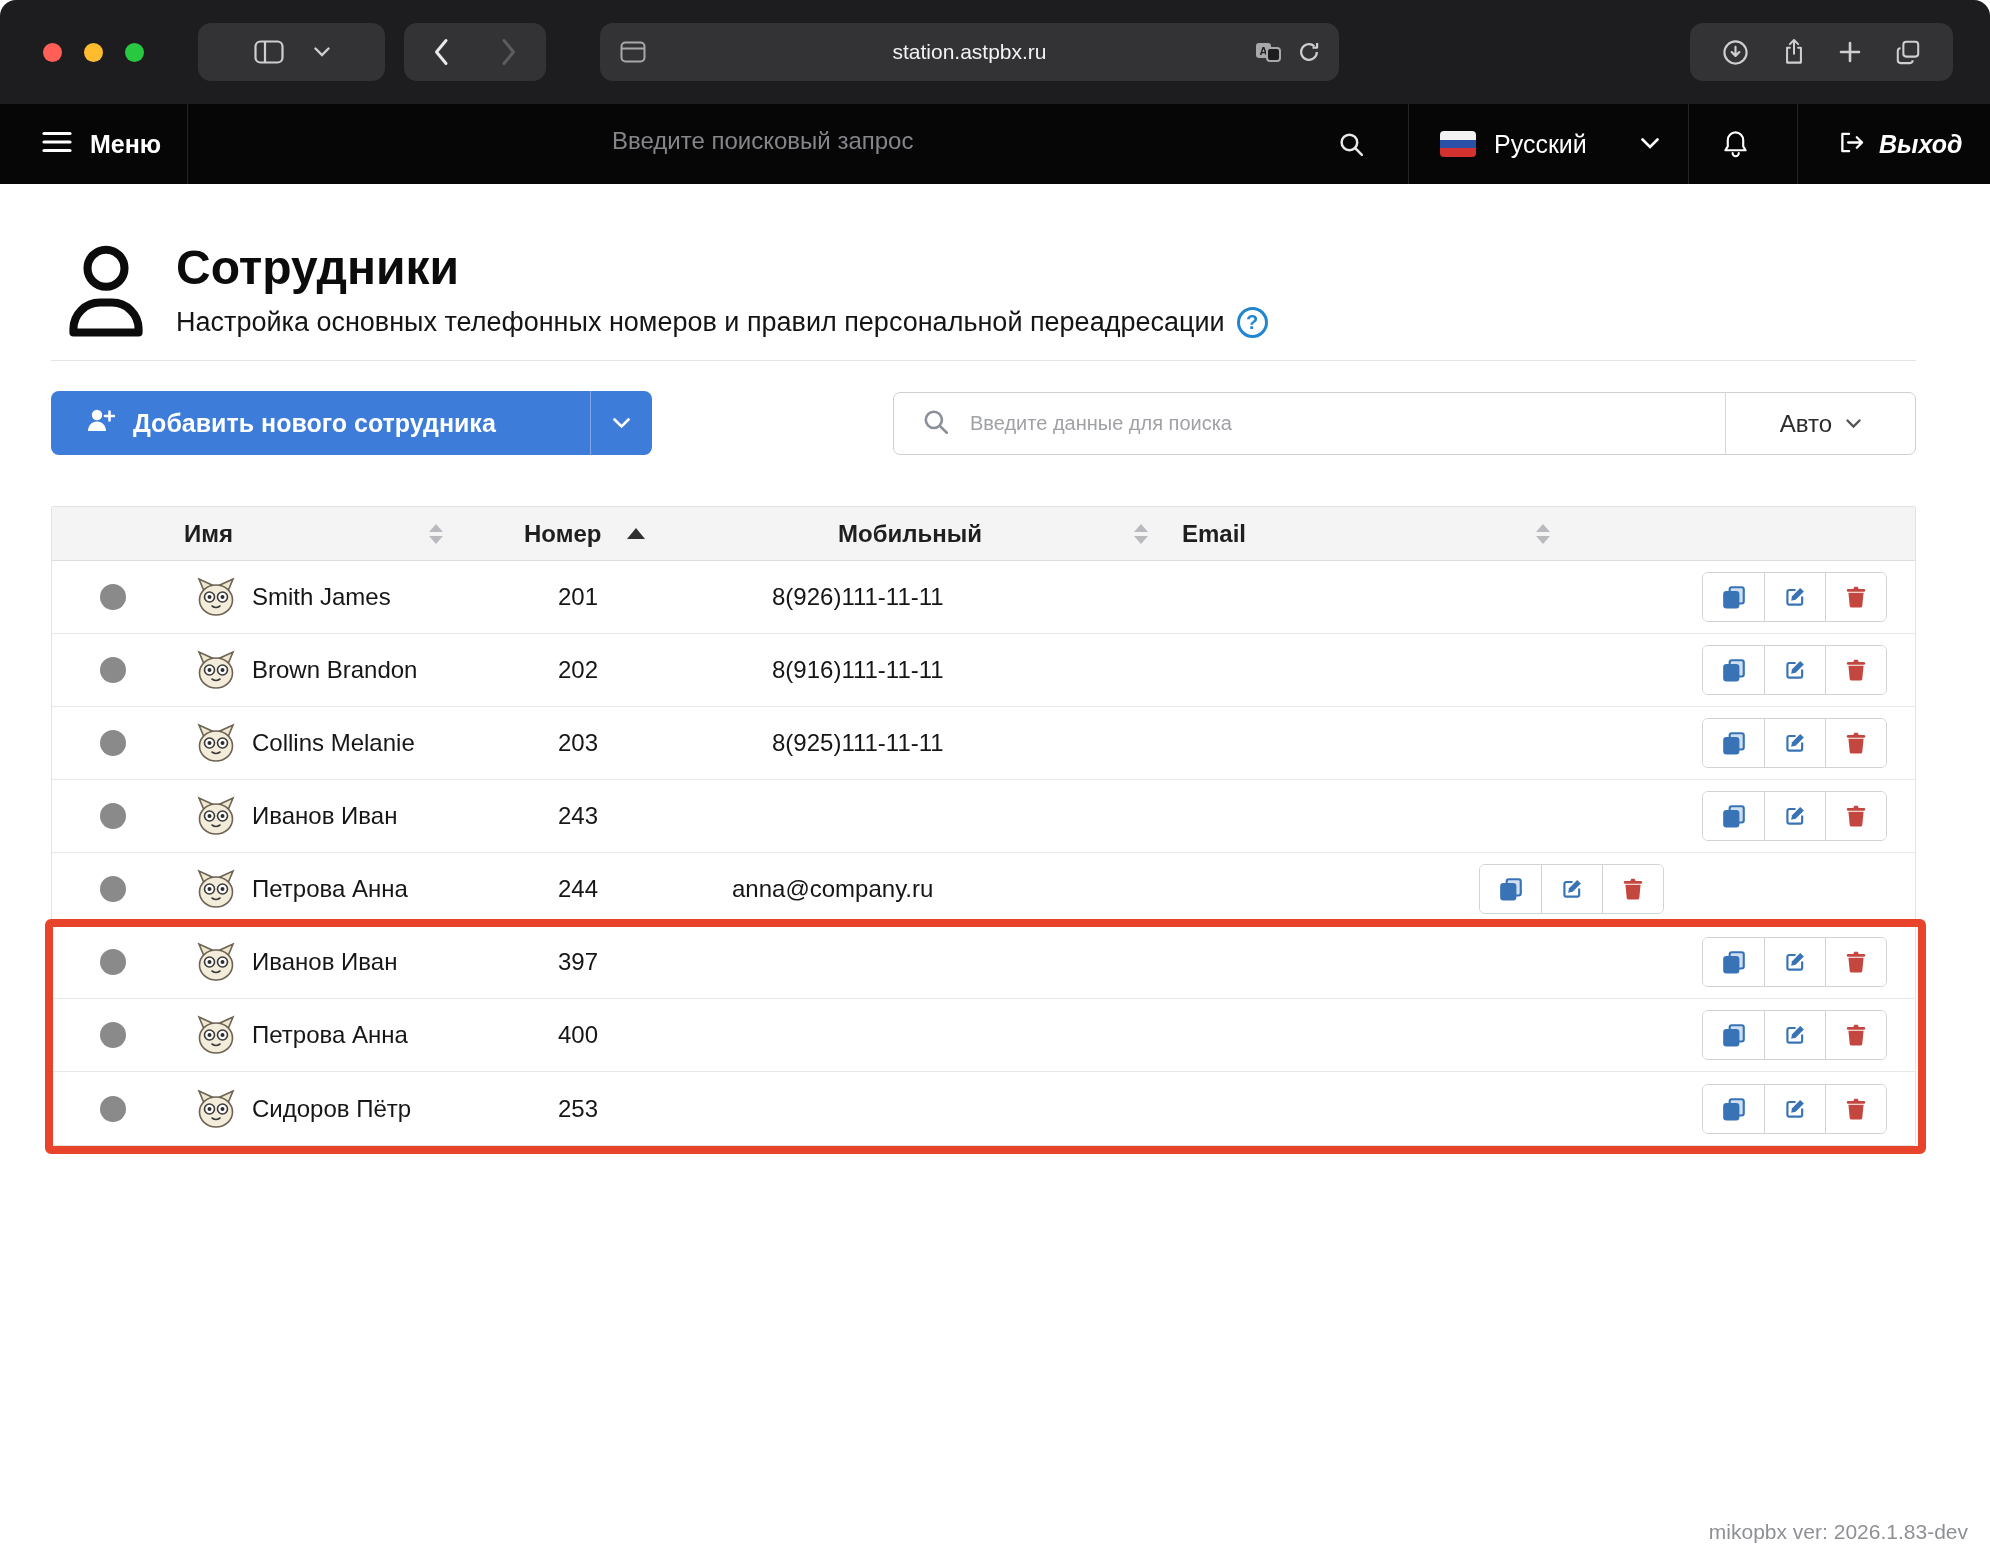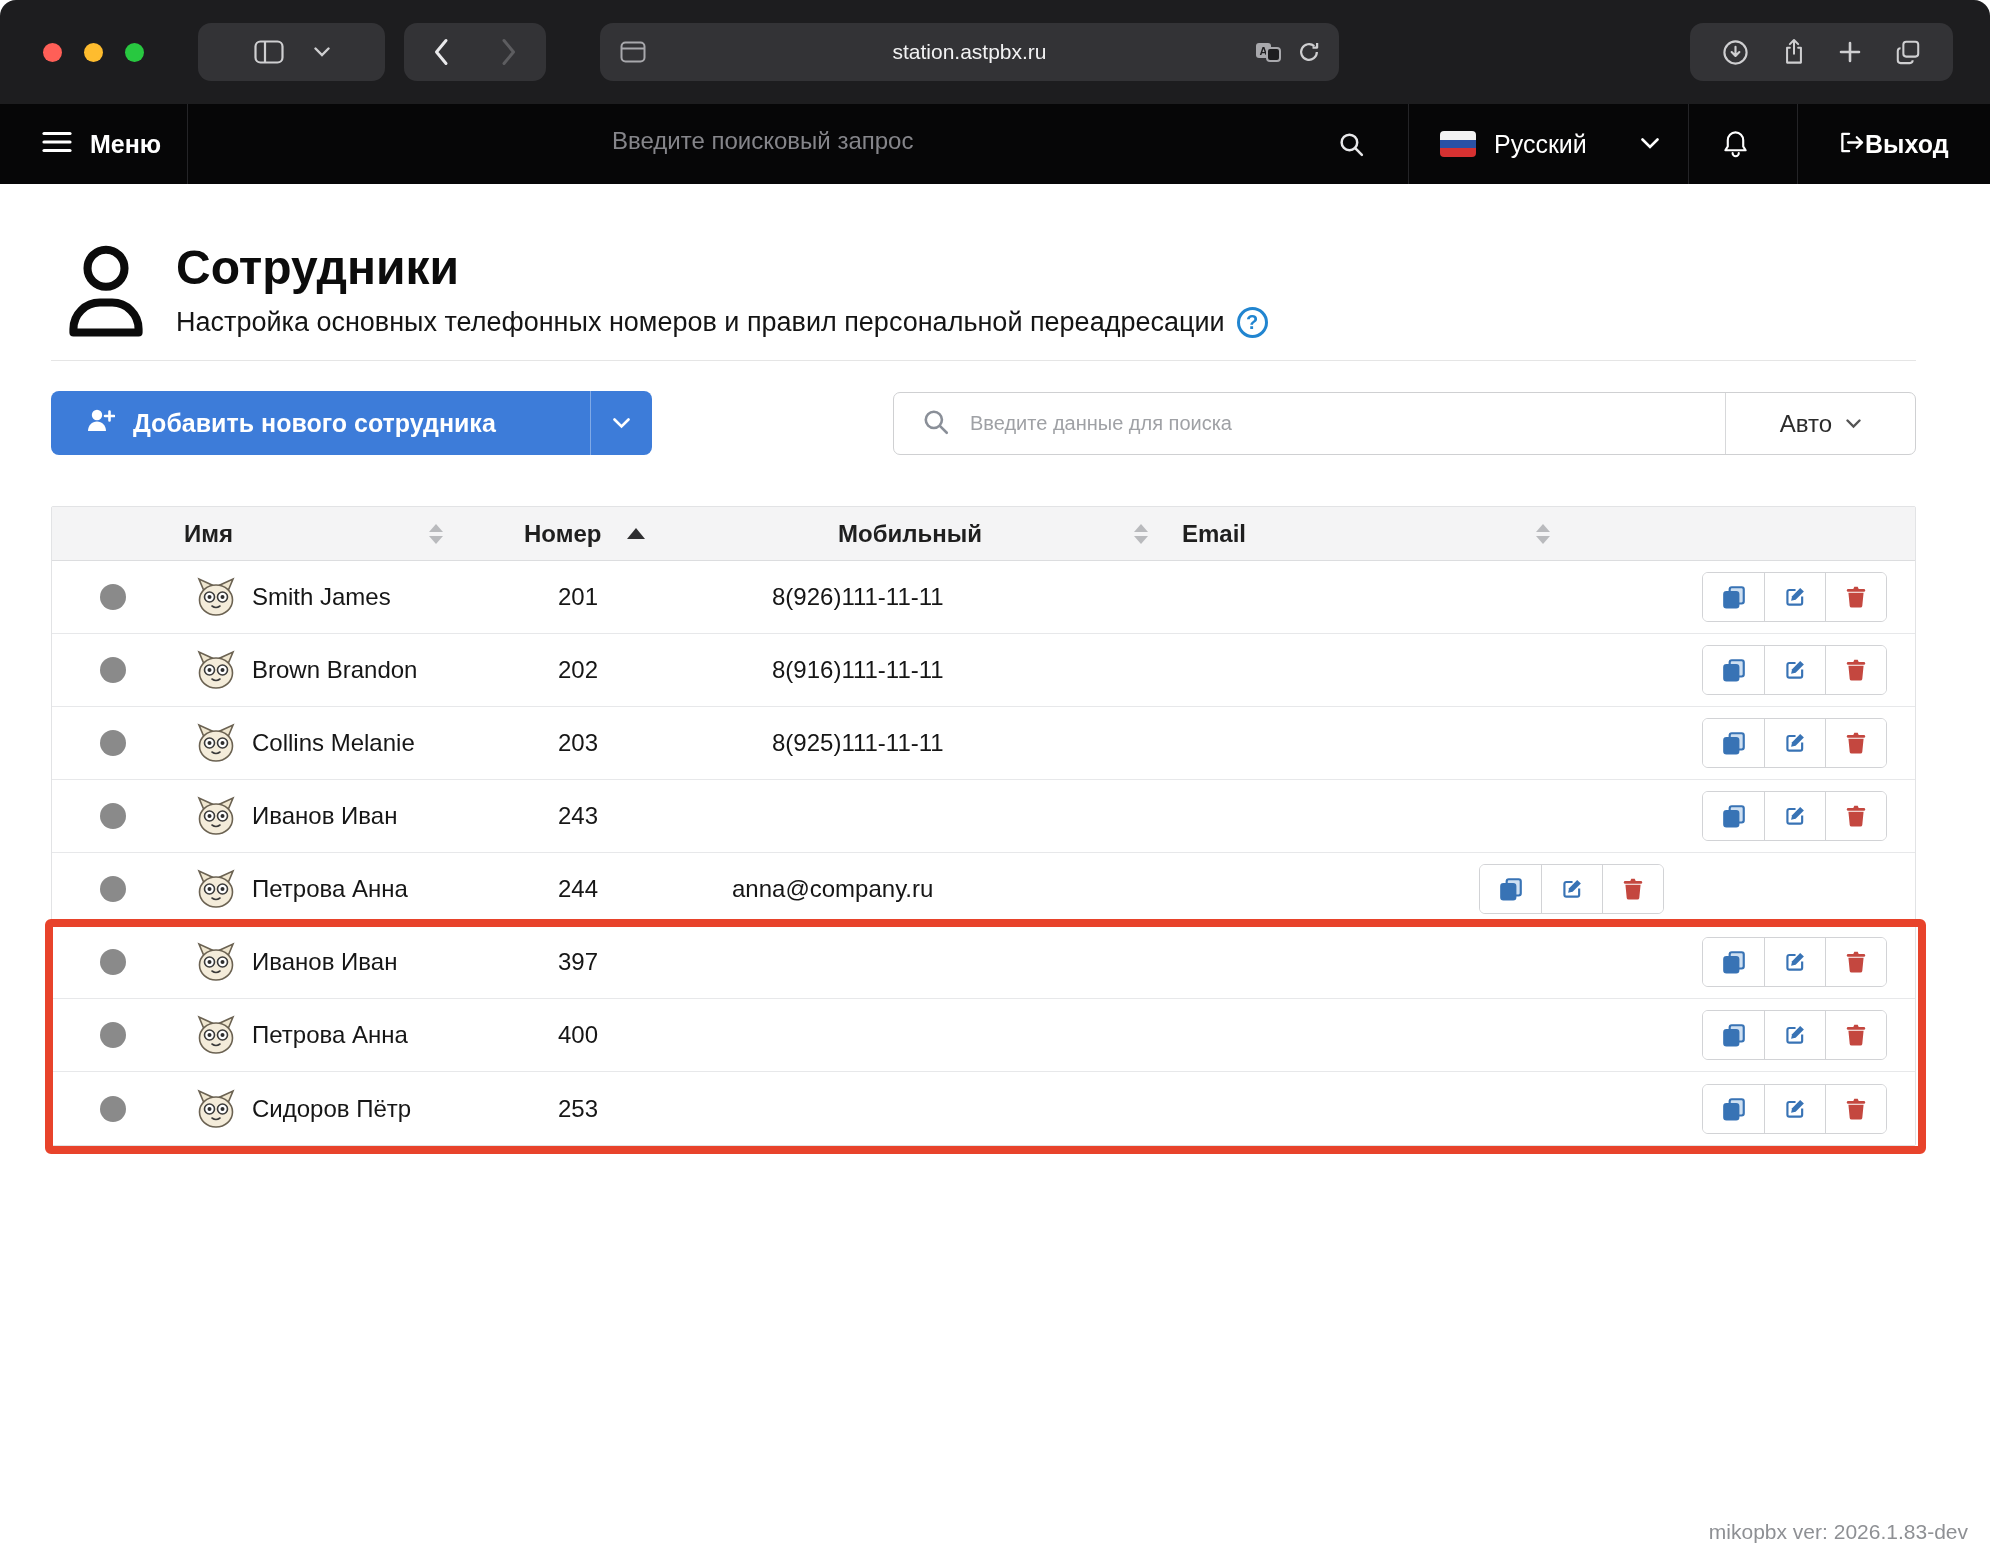--- a/index.html
+++ b/index.html
@@ -33,21 +33,21 @@
   .head-search { position:absolute; left:612px; top:0; width:710px; height:73px; background:transparent; border:none; outline:none; color:#fff; font-size:24px; font-family:"Liberation Sans",sans-serif; }
   .head-search::placeholder { color:#85858a; }
   .head-mag { position:absolute; left:1338px; top:27px; color:#e8e8ea; cursor:pointer; }
   .lang { position:absolute; left:1440px; top:0; height:80px; display:flex; align-items:center; gap:18px; cursor:pointer; }
   .flag { width:36px; height:26px; border-radius:4px; overflow:hidden; display:inline-flex; flex-direction:column; }
   .flag span { flex:1; }
   .flag .w{background:#f2f2f2}.flag .b{background:#2a51a5}.flag .r{background:#d63131}
   .lang-label { font-size:25px; color:#fff; }
   .lang .chev { margin-left:36px; }
   .bell-btn { position:absolute; left:1722px; top:25px; cursor:pointer; }
-  .logout { position:absolute; left:1838px; top:0; height:80px; display:flex; align-items:center; cursor:pointer; }
+  .logout { position:absolute; left:1838px; top:0; height:80px; display:flex; align-items:center; gap:14px; cursor:pointer;font-style:italic; }
   .logout-label { font-size:25px; font-weight:600; color:#fff; }
 
   
   .content { position:relative; height:1370px; background:#fff; }
   .page-head { position:absolute; left:62px; top:56px; display:flex; }
   .page-icon { width:88px; height:104px; }
   .page-title-block { margin-left:26px; }
   .page-title { font-size:48px; font-weight:700; color:#0c0c0c; }
   .subtitle { margin-top:12px; font-size:27px; color:#141414; display:flex; align-items:center; gap:12px; }
   .help-circle { width:31px; height:31px; border:3px solid #2185d0; border-radius:50%; color:#2185d0;

